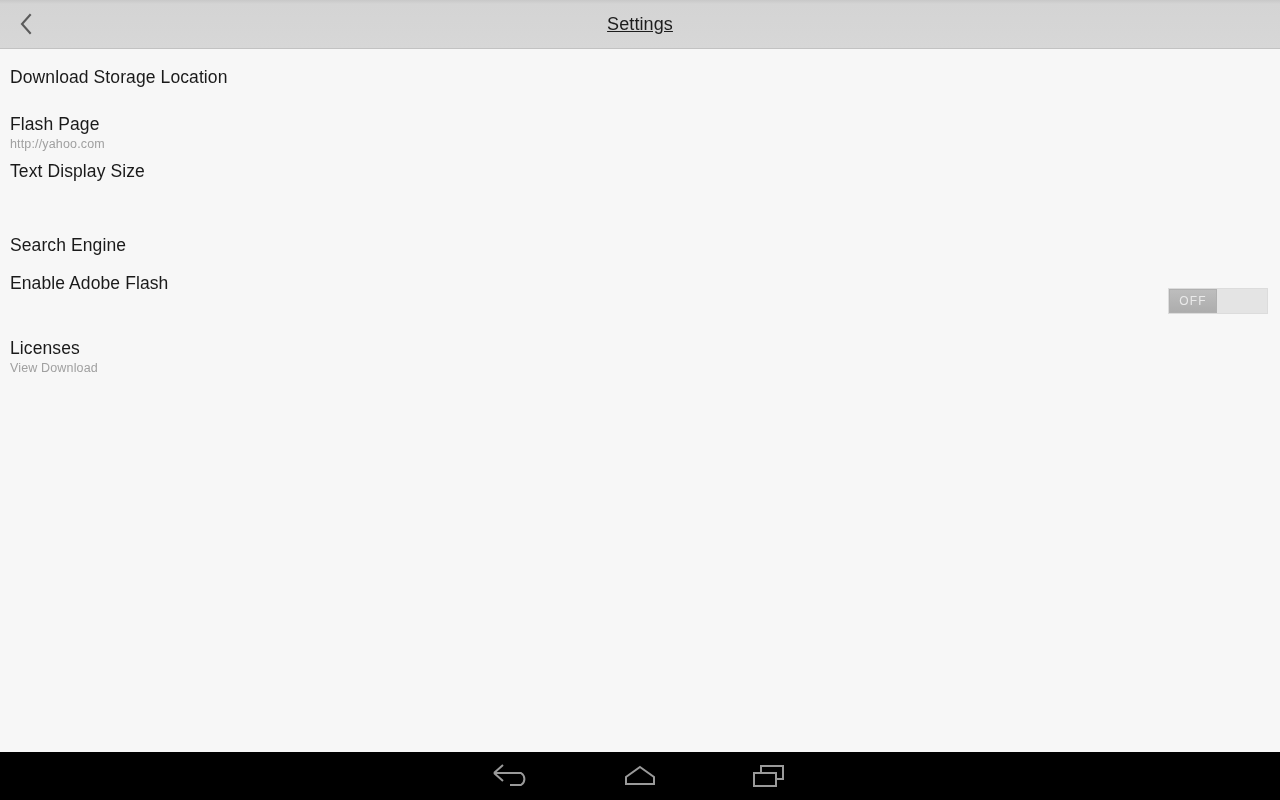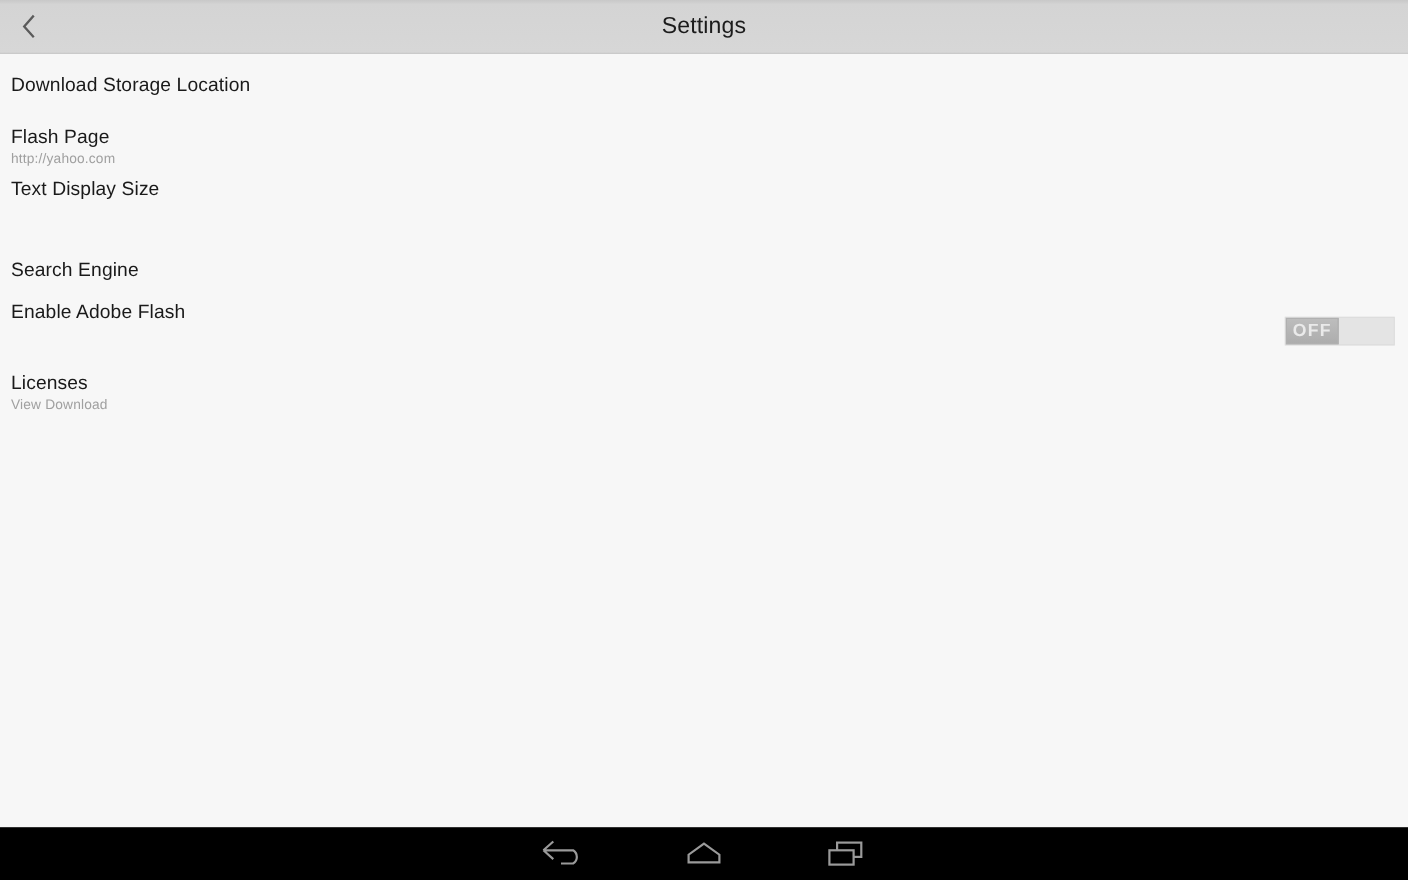--- a/index.html
+++ b/index.html
@@ -48,23 +48,24 @@
     height: 24px;
   }
   .chevron-left svg { display:block; }
   .actionbar-title {
     position: absolute;
     left: 0; top: 0;
     width: 1280px;
     height: 48px;
     line-height: 48px;
     text-align: center;
-    font-size: 21px;
+    font-size: 18px;
     color: #1c1c1c;
     letter-spacing: 0.1px;
+    text-decoration: underline;
   }
 
   
   .pref-list {
     position: absolute;
     top: 49px;
     left: 0;
     width: 1280px;
     height: 703px;
     background: #f7f7f7;
@@ -120,22 +121,22 @@
     height: 24px;
     background: #b4b4b4;
     background-image: linear-gradient(to bottom, #bdbdbd, #adadad);
     border: 1px solid #b0b0b0;
     box-sizing: border-box;
     display: flex;
     align-items: center;
     justify-content: center;
   }
   .holo-switch .thumb-label {
-    font-size: 16px;
-    font-weight: bold;
+    font-size: 12px;
+    font-weight: normal;
     color: #eaeaea;
     letter-spacing: 1.2px;
   }
 
   
   .navbar {
     position: absolute;
     left: 0;
     top: 752px;
     width: 1280px;

